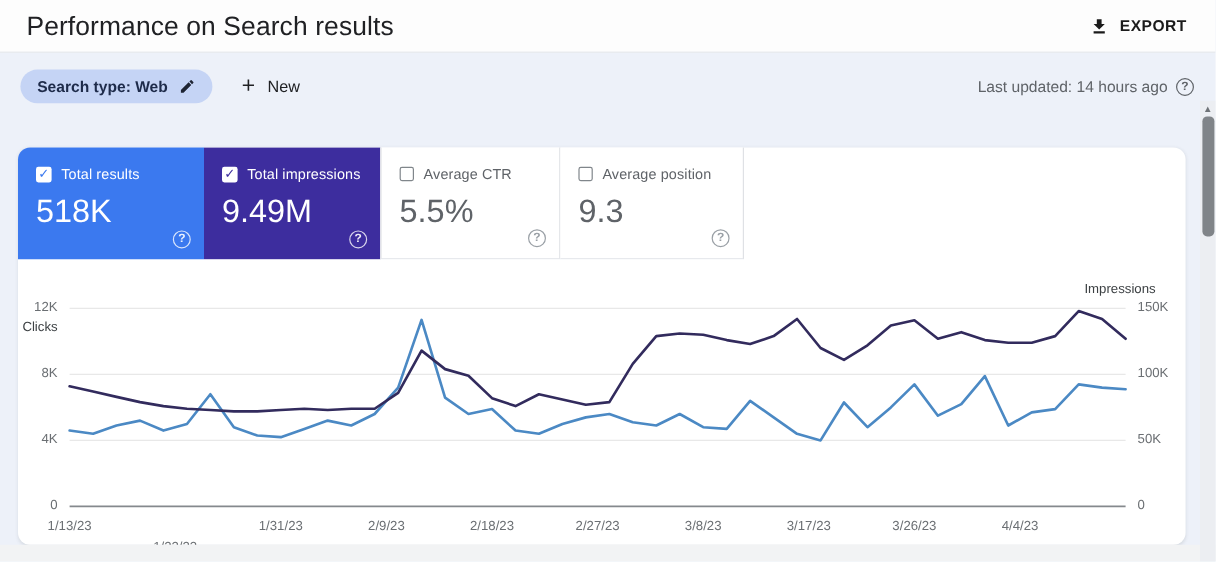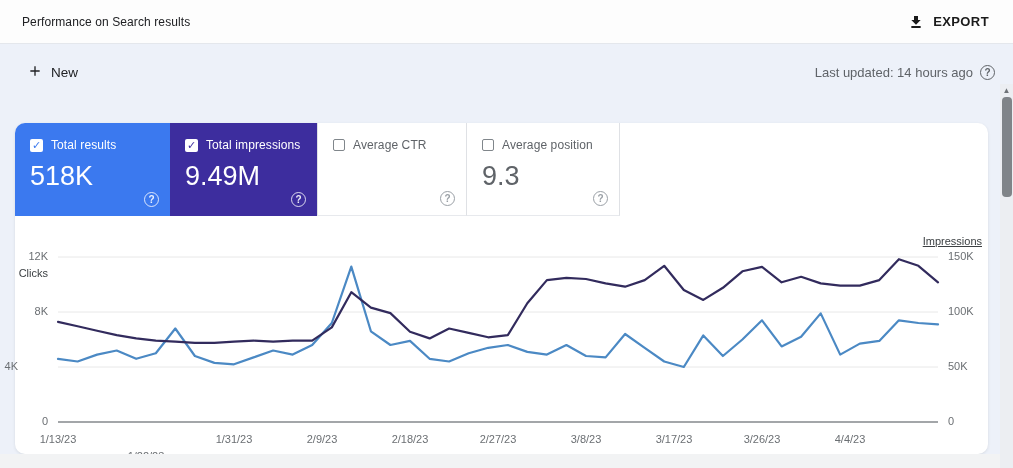--- a/index.html
+++ b/index.html
@@ -1,20 +1,20 @@
 <!DOCTYPE html>
 <html><head>
 <meta charset="utf-8">
 <style>
   * { margin:0; padding:0; box-sizing:border-box; }
   html,body { width:1013px; height:468px; overflow:hidden; }
   body { font-family:"Liberation Sans","DejaVu Sans",sans-serif; background:#edf1f9; position:relative; }
 
   .topbar { position:absolute; left:0; top:0; width:1013px; height:44px; background:#fdfdfd; border-bottom:1px solid #e4e7ec; display:flex; align-items:center; justify-content:space-between; padding:0 24px 0 22px; }
-  .page-title { font-size:12px; font-weight:500; color:#202124; letter-spacing:.1px; }
+  .page-title { font-size:22px; font-weight:500; color:#202124; letter-spacing:.1px; }
   .export-btn { display:flex; align-items:center; gap:9px; background:none; border:none; cursor:pointer; font-family:inherit; font-size:13px; font-weight:700; color:#1b1b1b; letter-spacing:.4px; }
   .export-btn svg { display:block; }
 
   .filter-row { position:absolute; left:17px; top:58px; right:18px; height:28px; display:flex; align-items:center; }
   .chip { display:flex; align-items:center; gap:9px; height:28px; padding:0 14px; border-radius:14px; background:#c5d4f5; border:none; cursor:pointer; font-family:inherit; font-size:13px; font-weight:700; color:#1e2b4a; margin-right:12px; }
   .chip svg { display:block; }
   .new-btn { display:flex; align-items:center; gap:8px; background:none; border:none; cursor:pointer; font-family:inherit; font-size:13.5px; font-weight:500; color:#202124; margin-left:10px; }
   .last-updated { margin-left:auto; display:flex; align-items:center; gap:7px; font-size:13px; color:#5f6368; }
   .help-circle { width:15px; height:15px; border:1.2px solid #5f6368; border-radius:50%; font-size:10px; color:#5f6368; display:flex; align-items:center; justify-content:center; font-weight:700; cursor:pointer; }
 
@@ -59,20 +59,28 @@
     <span>
       <svg width="16" height="16" viewBox="0 0 24 24">
           <path fill="#1b1b1b" d="M19 9h-4V3H9v6H5l7 7 7-7zM5 18v3h14v-3H5z"></path>
         </svg>
     </span>
     <span>EXPORT</span>
   </button>
 </div>
 
 <div class="filter-row">
+  <button class="chip">
+    <span>Search type: Web</span>
+    <span>
+      <svg width="14" height="14" viewBox="0 0 24 24">
+          <path fill="#1e2433" d="M3 17.25V21h3.75L17.81 9.94l-3.75-3.75L3 17.25zM20.71 7.04a.996.996 0 0 0 0-1.41l-2.34-2.34a.996.996 0 0 0-1.41 0l-1.83 1.83 3.75 3.75 1.83-1.83z"></path>
+        </svg>
+    </span>
+  </button>
   <button class="new-btn">
     <span>
       <svg width="16" height="16" viewBox="0 0 24 24">
           <path fill="#202124" d="M19 13h-6v6h-2v-6H5v-2h6V5h2v6h6v2z"></path>
         </svg>
     </span>
     <span>New</span>
   </button>
   <div class="last-updated">
     <span>Last updated: 14 hours ago</span>
@@ -87,26 +95,26 @@
         <line x1="43" x2="923" y1="189" y2="189" stroke="#e8e8e8" stroke-width="1"></line>
         <line x1="43" x2="923" y1="244" y2="244" stroke="#e8e8e8" stroke-width="1"></line>
         <line x1="43" x2="923" y1="299" y2="299" stroke="#85898d" stroke-width="1.6"></line>
         <polyline points="43.0,235.8 62.6,238.5 82.1,231.6 101.7,227.5 121.2,235.8 140.8,230.3 160.3,205.5 179.9,233.0 199.4,239.9 219.0,241.3 238.6,234.4 258.1,227.5 277.7,231.6 297.2,222.0 316.8,200.0 336.3,143.6 355.9,208.3 375.4,222.0 395.0,217.9 414.6,235.8 434.1,238.5 453.7,230.3 473.2,224.8 492.8,222.0 512.3,228.9 531.9,231.6 551.4,222.0 571.0,233.0 590.6,234.4 610.1,211.0 629.7,224.8 649.2,238.5 668.8,244.0 688.3,212.4 707.9,233.0 727.4,216.5 747.0,197.3 766.6,223.4 786.1,213.8 805.7,190.4 825.2,231.6 844.8,220.6 864.3,217.9 883.9,197.3 903.4,200.0 923.0,201.4" fill="none" stroke="#4b89c4" stroke-width="2.2" stroke-linejoin="round" stroke-linecap="round"></polyline>
         <polyline points="43.0,198.9 62.6,203.3 82.1,207.7 101.7,212.1 121.2,215.4 140.8,217.6 160.3,218.7 179.9,219.8 199.4,219.8 219.0,218.7 238.6,217.6 258.1,218.7 277.7,217.6 297.2,217.6 316.8,204.4 336.3,169.2 355.9,184.6 375.4,190.1 395.0,208.8 414.6,215.4 434.1,205.5 453.7,209.9 473.2,214.3 492.8,212.1 512.3,180.2 531.9,157.1 551.4,154.9 571.0,156.0 590.6,160.4 610.1,163.7 629.7,157.1 649.2,142.8 668.8,167.0 688.3,176.9 707.9,164.8 727.4,148.3 747.0,143.9 766.6,159.3 786.1,153.8 805.7,160.4 825.2,162.6 844.8,162.6 864.3,157.1 883.9,136.2 903.4,142.8 923.0,159.3" fill="none" stroke="#322b5d" stroke-width="2.2" stroke-linejoin="round" stroke-linecap="round"></polyline>
       </svg>
       <div class="tick" style="right: 940px; top: 127px;">12K</div>
       <div class="tick" style="left: 933px; top: 127px;">150K</div>
       <div class="tick" style="right: 940px; top: 182px;">8K</div>
       <div class="tick" style="left: 933px; top: 182px;">100K</div>
-      <div class="tick" style="right: 970px; top: 237px;">4K</div>
+      <div class="tick" style="right: 940px; top: 237px;">4K</div>
       <div class="tick" style="left: 933px; top: 237px;">50K</div>
       <div class="tick" style="right: 940px; top: 292px;">0</div>
       <div class="tick" style="left: 933px; top: 292px;">0</div>
       <div class="axis-title" style="right: 940px; top: 108px; margin-top: 36px;">Clicks</div>
-      <div class="axis-title" style="right: 6px; top: 112px; text-decoration: underline;">Impressions</div>
+      <div class="axis-title" style="right: 25px; top: 112px;">Impressions</div>
       <div class="tick" style="left: 13px; top: 310px; width: 60px; text-align: center;">1/13/23</div>
       <div class="tick" style="left: 101px; top: 327px; width: 60px; text-align: center;">1/22/23</div>
       <div class="tick" style="left: 189px; top: 310px; width: 60px; text-align: center;">1/31/23</div>
       <div class="tick" style="left: 277px; top: 310px; width: 60px; text-align: center;">2/9/23</div>
       <div class="tick" style="left: 365px; top: 310px; width: 60px; text-align: center;">2/18/23</div>
       <div class="tick" style="left: 453px; top: 310px; width: 60px; text-align: center;">2/27/23</div>
       <div class="tick" style="left: 541px; top: 310px; width: 60px; text-align: center;">3/8/23</div>
       <div class="tick" style="left: 629px; top: 310px; width: 60px; text-align: center;">3/17/23</div>
       <div class="tick" style="left: 717px; top: 310px; width: 60px; text-align: center;">3/26/23</div>
       <div class="tick" style="left: 805px; top: 310px; width: 60px; text-align: center;">4/4/23</div>
@@ -126,20 +134,21 @@
         <span class="metric-label">Total impressions</span>
       </div>
       <div class="metric-value">9.49M</div>
       <span class="metric-help">?</span>
     </div>
     <div class="metric-card white c2">
       <div class="metric-label-row">
         <span class="cb unchecked"></span>
         <span class="metric-label">Average CTR</span>
       </div>
+      <div class="metric-value">5.5%</div>
       <span class="metric-help">?</span>
     </div>
     <div class="metric-card white c3">
       <div class="metric-label-row">
         <span class="cb unchecked"></span>
         <span class="metric-label">Average position</span>
       </div>
       <div class="metric-value">9.3</div>
       <span class="metric-help">?</span>
     </div>

